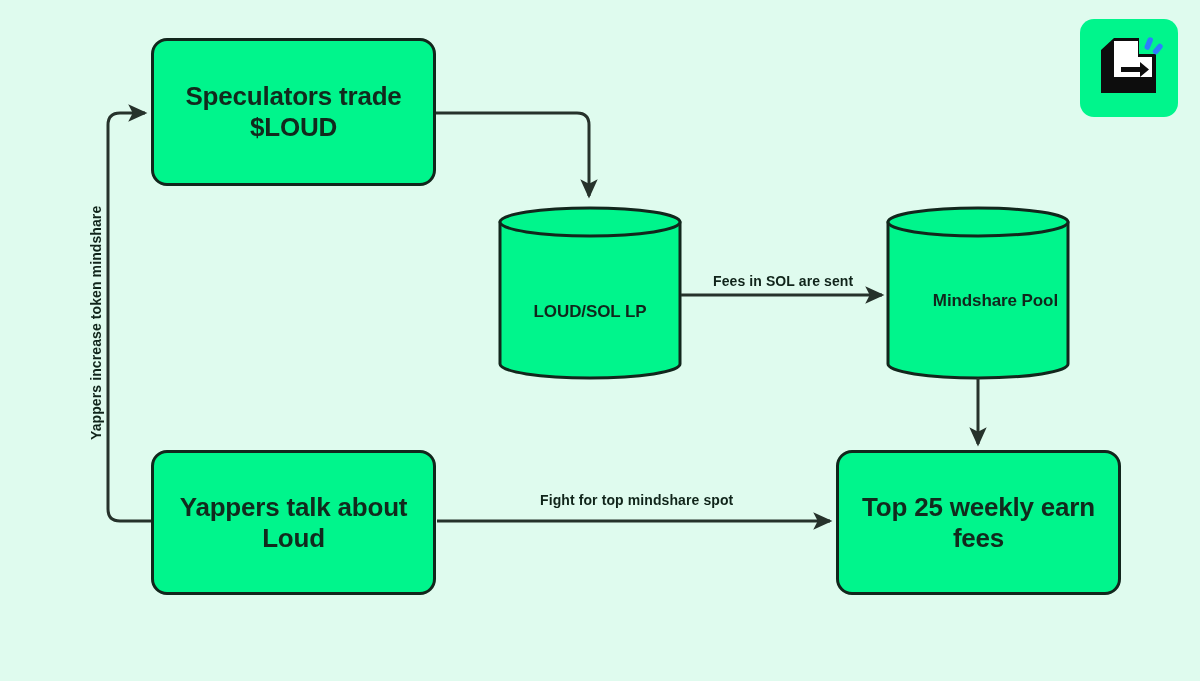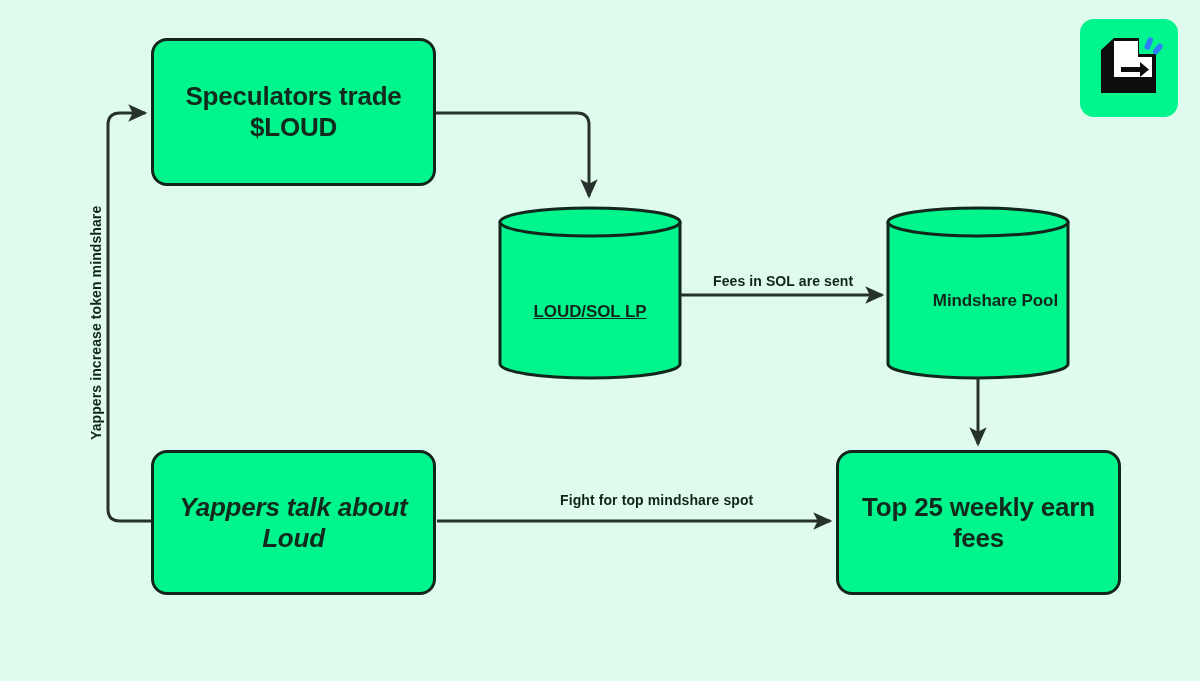--- a/index.html
+++ b/index.html
@@ -116,35 +116,35 @@
 
     <path d="M437,521 L830,521" fill="none" stroke="#26322b" stroke-width="3" marker-end="url(#arrowhead)"></path>
 
     <path d="M151,521 L120,521 Q108,521 108,509 L108,125 Q108,113 120,113 L145,113" fill="none" stroke="#26322b" stroke-width="3" marker-end="url(#arrowhead)"></path>
   </svg>
 
   <div class="node-box" style="left:151px; top:38px; width:285px; height:148px;">
     <span class="node-label">Speculators trade $LOUD</span>
   </div>
 
-  <div class="node-box" style="left:151px; top:450px; width:285px; height:145px;font-style:italic;">
+  <div class="node-box" style="left:151px; top:450px; width:285px; height:145px;">
     <span class="node-label">Yappers talk about Loud</span>
   </div>
 
   <div class="node-box" style="left:836px; top:450px; width:285px; height:145px;text-align:center;">
     <span class="node-label">Top 25 weekly earn fees</span>
   </div>
 
-  <div class="cyl-label" style="left:500px; top:301px; width:180px;text-decoration:underline;">LOUD/SOL LP</div>
+  <div class="cyl-label" style="left:500px; top:301px; width:180px;">LOUD/SOL LP</div>
 
   <div class="cyl-label" style="left:898px; top:290px; width:160px;text-align:right;">Mindshare Pool</div>
 
   <div class="edge-label" style="left:705px; top:273px;margin-left:8px;">Fees in SOL are sent</div>
 
-  <div class="edge-label" style="left:560px; top:492px;">Fight for top mindshare spot</div>
+  <div class="edge-label" style="left:540px; top:492px;">Fight for top mindshare spot</div>
 
   <div class="edge-label vertical" style="left:88px; top:440px;">Yappers increase token mindshare</div>
 
   <div id="logo-badge">
     <svg viewBox="0 0 98 98" xmlns="http://www.w3.org/2000/svg">
       <path d="M21,31 L34,19 L59,19 L59,35 L76,35 L76,74 L21,74 Z" fill="#0d0d0d"></path>
       <path d="M34,22 L58,22 L58,38 L72,38 L72,58 L34,58 Z" fill="#ffffff"></path>
       <path d="M41,48 L60,48 L60,43 L69,50.5 L60,58 L60,53 L41,53 Z" fill="#0d0d0d"></path>
       <g fill="#2f7dff">
         <rect x="66" y="18" width="5.5" height="13" rx="2.6" transform="rotate(22 68.7 24.5)"></rect>

